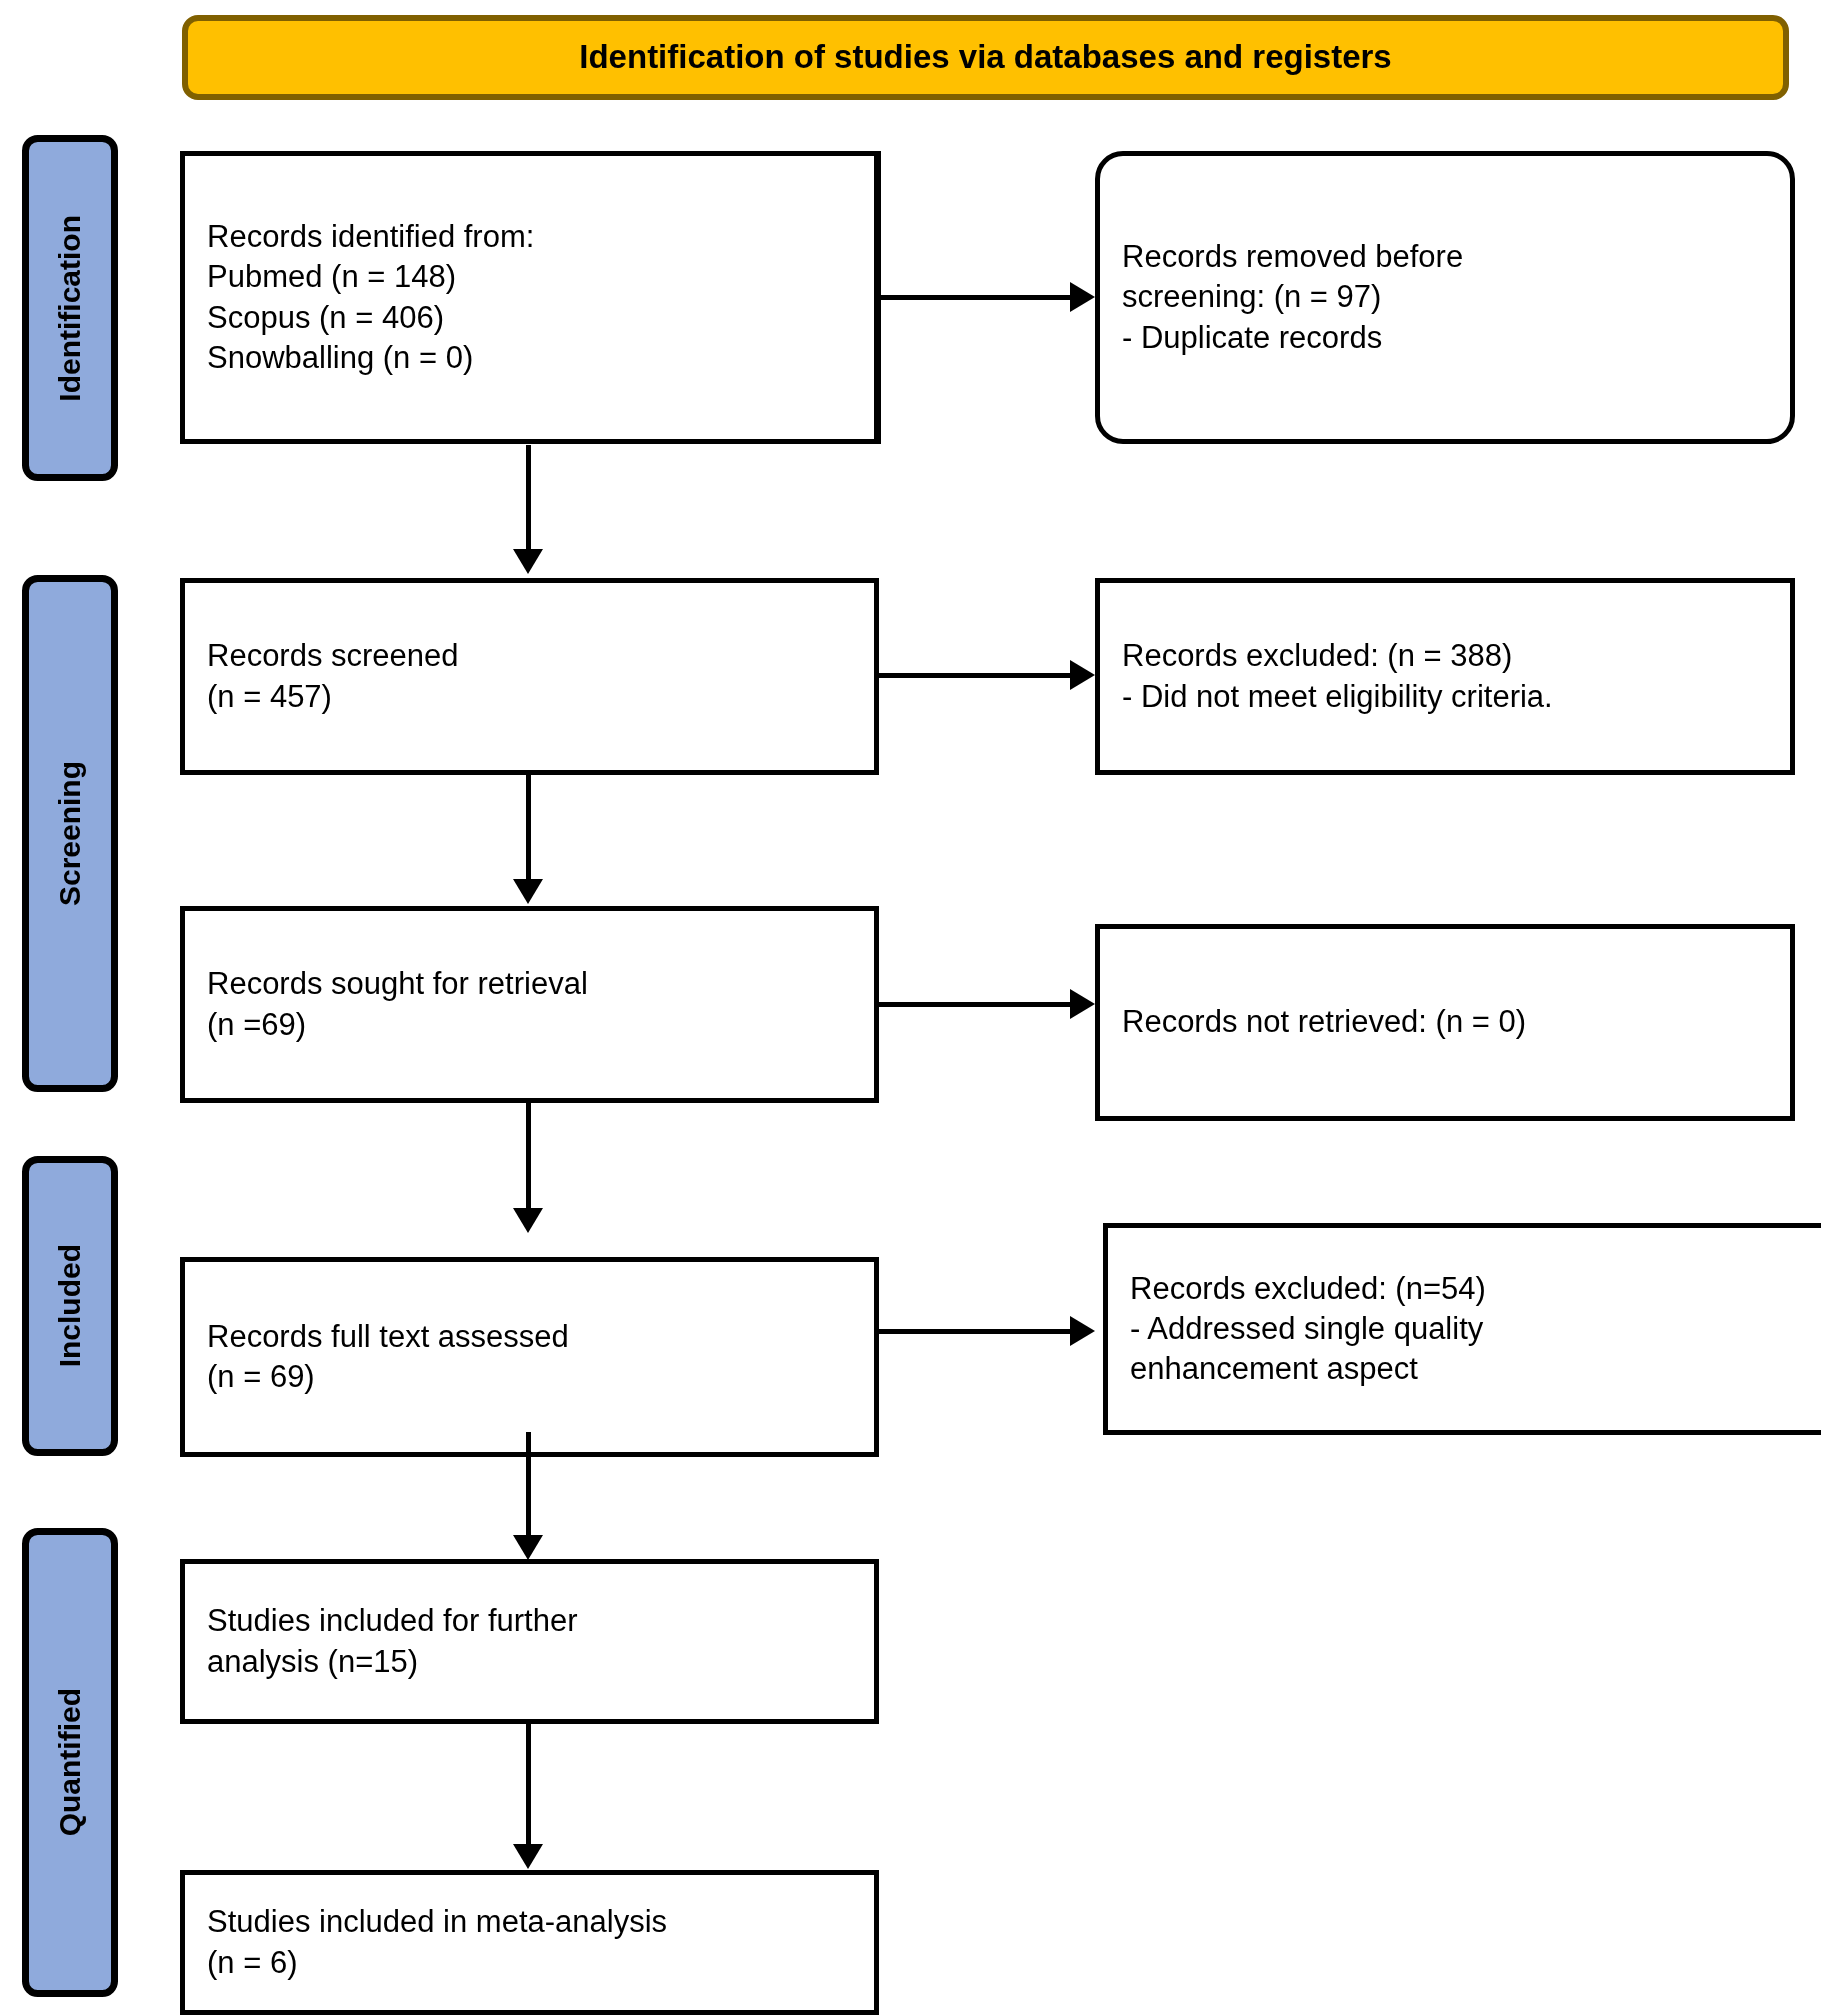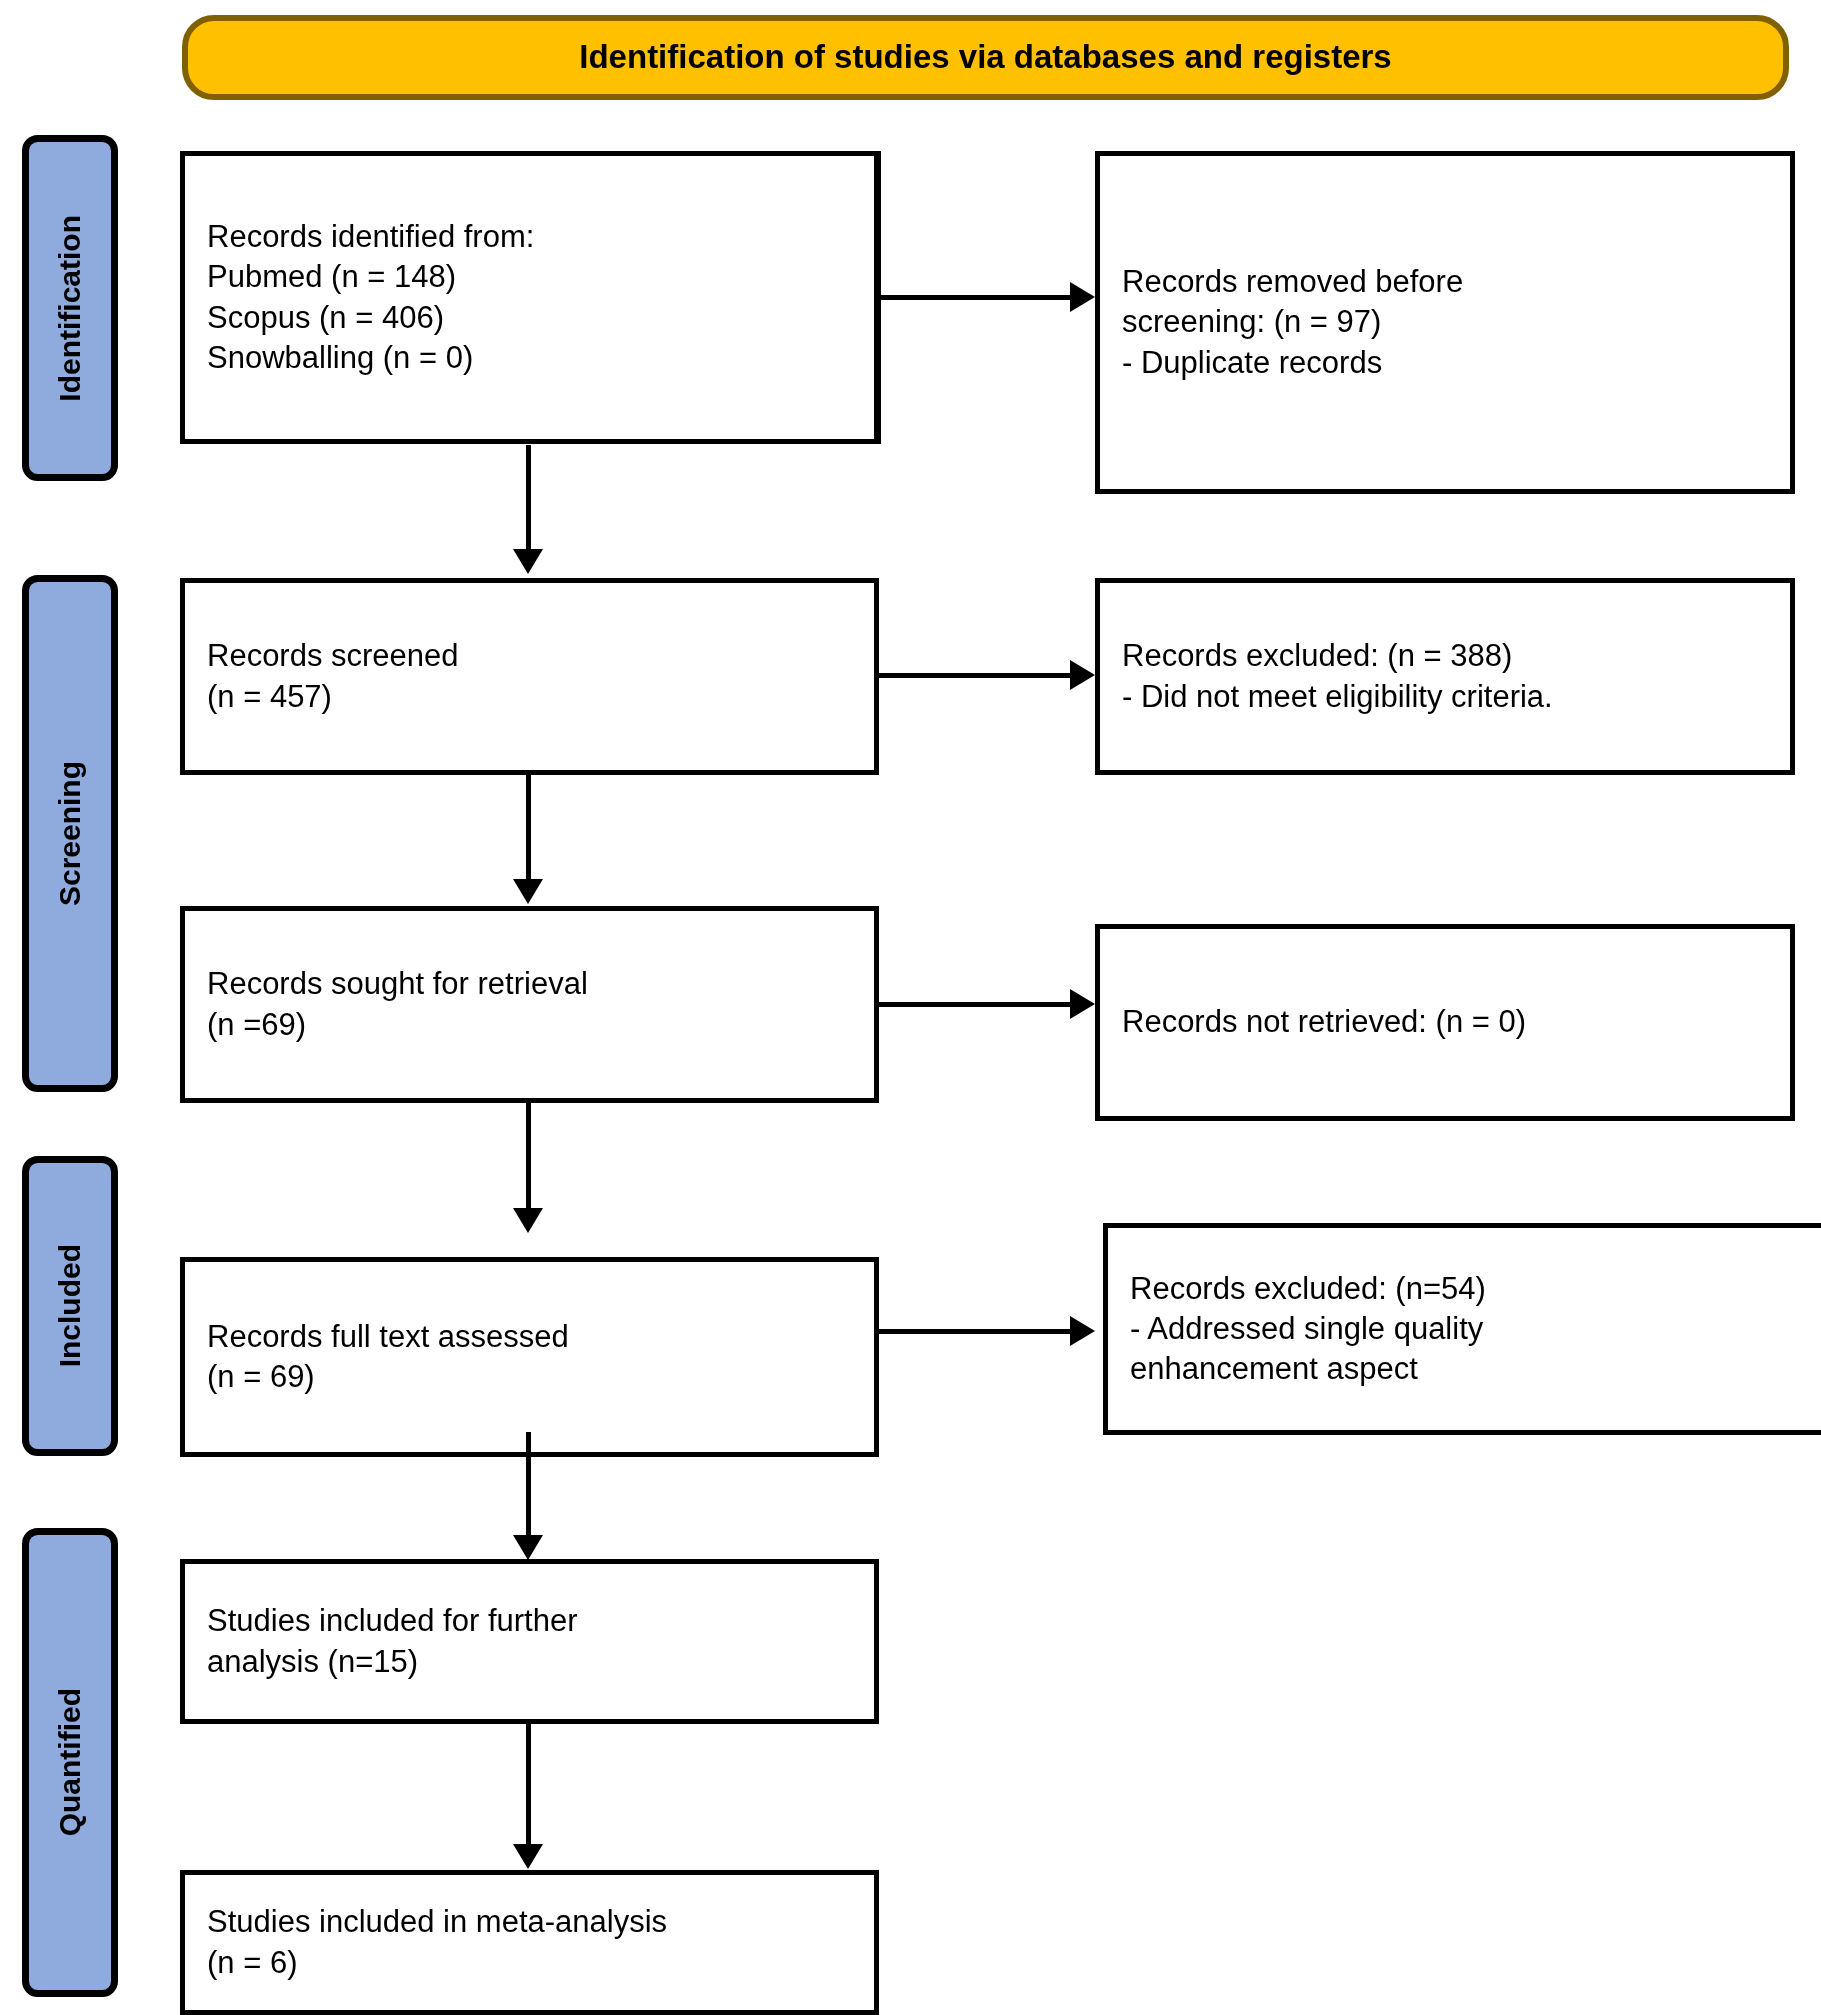--- a/index.html
+++ b/index.html
@@ -21,21 +21,21 @@
 
   
   .header-banner {
     position: absolute;
     left: 182px;
     top: 15px;
     width: 1607px;
     height: 85px;
     background: #ffc000;
     border: 6.7px solid #806000;
-    border-radius: 32px;
+    border-radius: 16px;
     box-sizing: border-box;
     display: flex;
     align-items: center;
     justify-content: center;
   }
   .header-title {
     font-size: 33px;
     font-weight: bold;
     color: #000000;
     letter-spacing: 0px;
@@ -138,21 +138,21 @@
     <span class="stage-label-text">Quantified</span>
   </div>
 
   <div class="flow-box" style="left:180px; top:151px; width:699px; height:293px;">
     <div class="flow-box-text">Records identified from:
 Pubmed (n = 148)
 Scopus (n = 406)
 Snowballing (n = 0)</div>
   </div>
 
-  <div class="flow-box" style="left:1095px; top:151px; width:700px; height:343px;">
+  <div class="flow-box" style="left:1095px; top:151px; width:700px; height:293px;border-radius:28px;">
     <div class="flow-box-text">Records removed before
 screening: (n = 97)
 - Duplicate records</div>
   </div>
 
   <div class="h-line" style="left:879px; top:295px; width:191px;"></div>
   <div class="arrow-right" style="left:1070px; top:282px;"></div>
   <div class="v-line" style="left:876px; top:151px; height:293px;"></div>
 
   <div class="v-line" style="left:526px; top:445px; height:108px;"></div>

